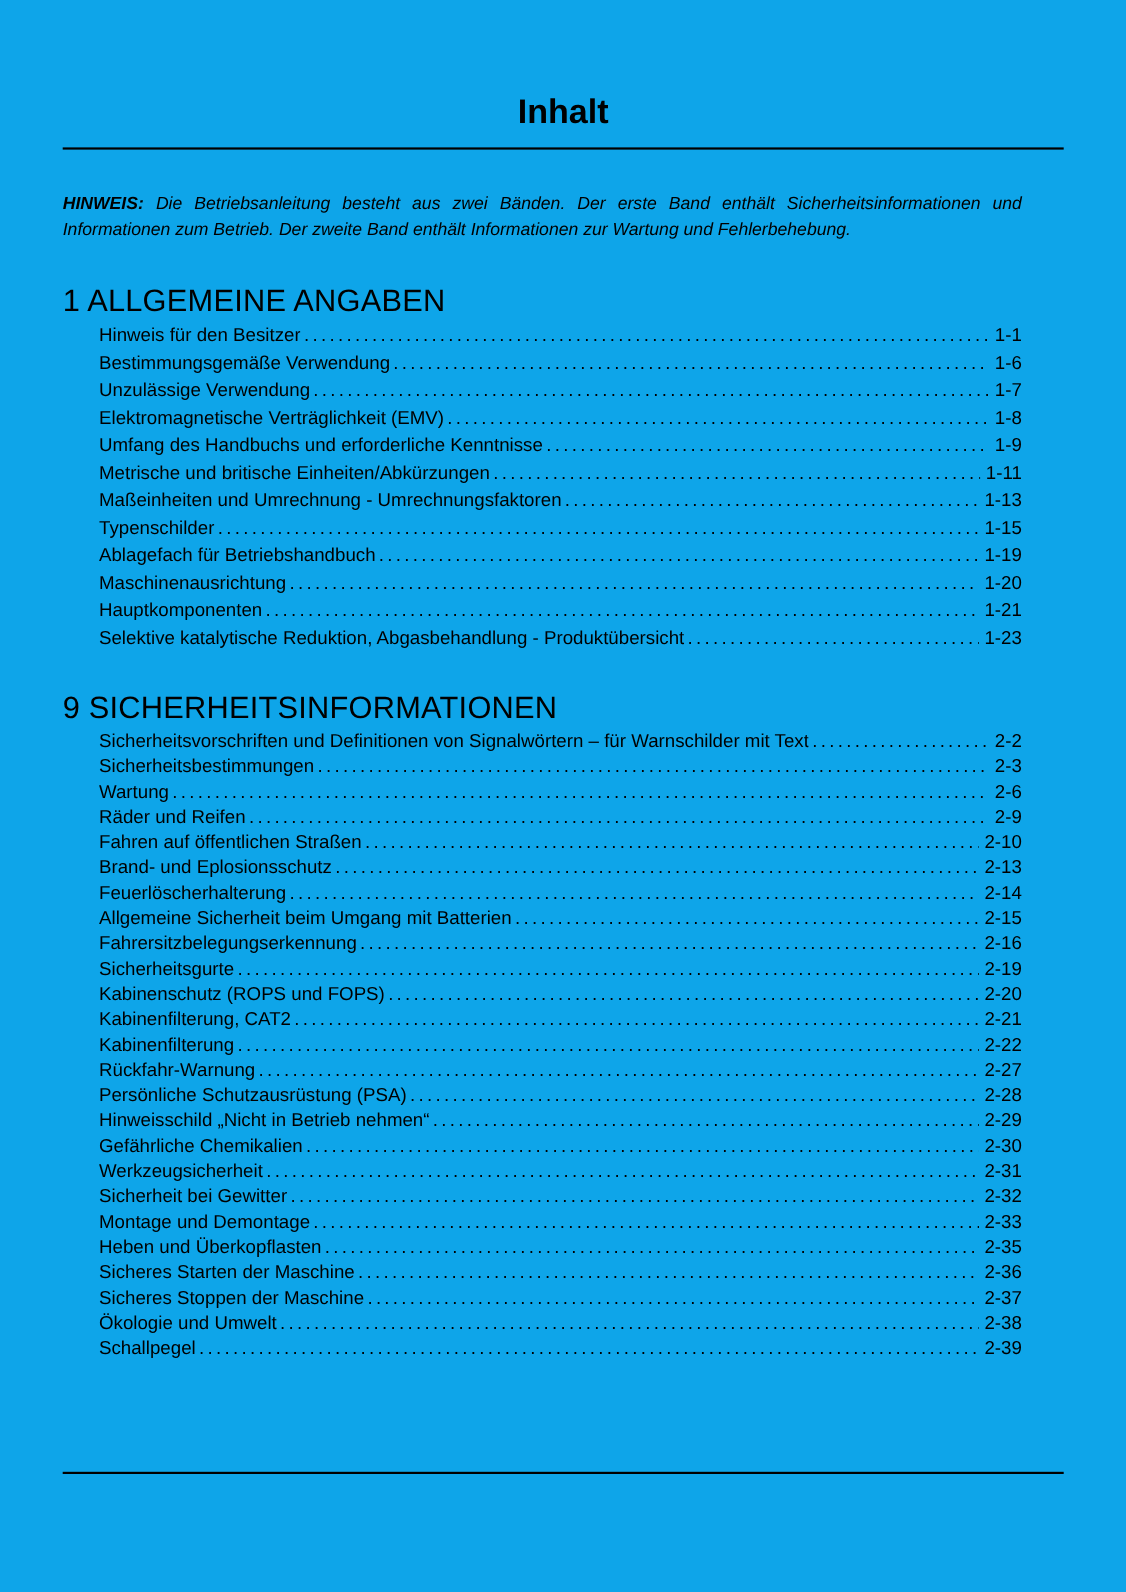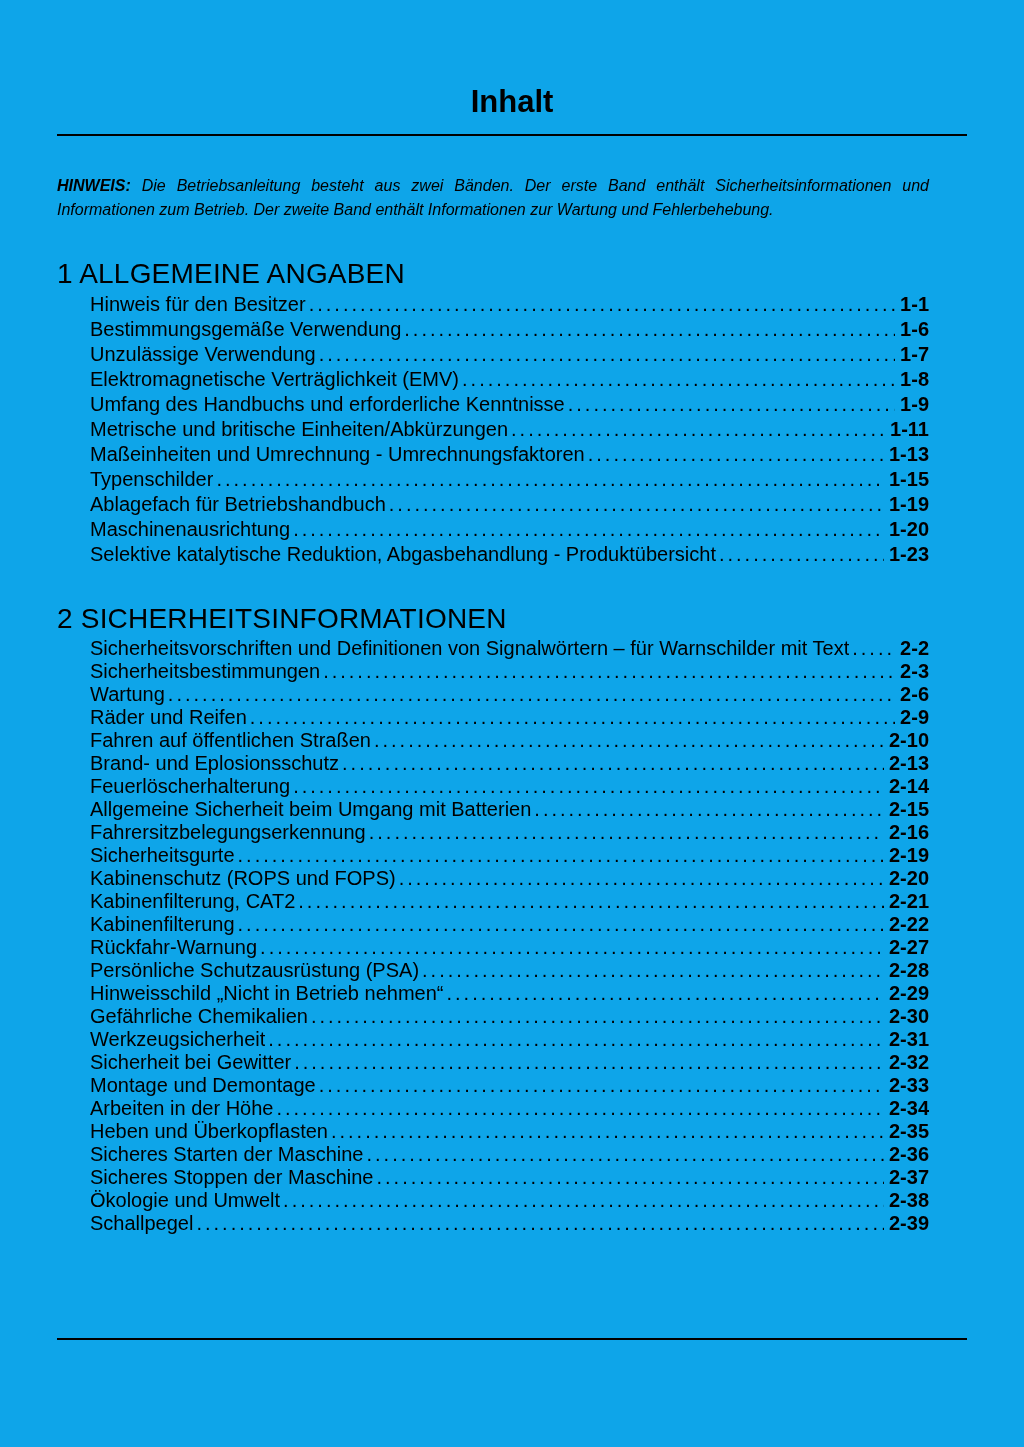--- a/index.html
+++ b/index.html
@@ -56,21 +56,21 @@
     line-height: 28px;
     margin: 38px 0 4px 0;
     letter-spacing: 0.2px;
   }
   .section-entries {
     margin: 0 38px 0 33px;
   }
   .toc-row {
     display: flex;
     align-items: baseline;
-    font-size: 20px;
+    font-size: 17px;
   }
   .toc-section:nth-child(1) .toc-row { line-height: 25px; }
   .toc-section:nth-child(2) .toc-row { line-height: 23px; }
   .entry-title {
     white-space: nowrap;
     flex: 0 1 auto;
     overflow: hidden;
   }
   .dot-leader {
     flex: 1 1 0;
@@ -80,21 +80,20 @@
     min-width: 14px;
   }
   .dot-leader::after {
     content: "........................................................................................................................................................................................................";
     letter-spacing: 3px;
   }
   .entry-page {
     white-space: nowrap;
     flex: 0 0 auto;
     text-align: right;
-    font-weight: bold;
   }
 </style>
 </head>
 <body>
 
 <div class="page">
 
   <h1 class="doc-title">Inhalt</h1>
 
   <hr class="rule">
@@ -158,31 +157,36 @@
     <span class="dot-leader"></span>
     <span class="entry-page">1-19</span>
   </div>
 
   <div class="toc-row">
     <span class="entry-title">Maschinenausrichtung</span>
     <span class="dot-leader"></span>
     <span class="entry-page">1-20</span>
   </div>
 
+  <div class="toc-row">
+    <span class="entry-title">Hauptkomponenten</span>
+    <span class="dot-leader"></span>
+    <span class="entry-page">1-21</span>
+  </div>
 
   <div class="toc-row">
     <span class="entry-title">Selektive katalytische Reduktion, Abgasbehandlung - Produktübersicht</span>
     <span class="dot-leader"></span>
     <span class="entry-page">1-23</span>
   </div>
 </div>
   </div>
 
   <div class="toc-section">
-    <h2 class="section-heading">2 SICHERHEITSINFORMATIONEN</h2>
+    <h2 class="section-heading">9 SICHERHEITSINFORMATIONEN</h2>
     <div class="section-entries">
 
   <div class="toc-row">
     <span class="entry-title">Sicherheitsvorschriften und Definitionen von Signalwörtern – für Warnschilder mit Text</span>
     <span class="dot-leader"></span>
     <span class="entry-page">2-2</span>
   </div>
 
   <div class="toc-row">
     <span class="entry-title">Sicherheitsbestimmungen</span>
@@ -292,25 +296,20 @@
     <span class="dot-leader"></span>
     <span class="entry-page">2-32</span>
   </div>
 
   <div class="toc-row">
     <span class="entry-title">Montage und Demontage</span>
     <span class="dot-leader"></span>
     <span class="entry-page">2-33</span>
   </div>
 
-  <div class="toc-row">
-    <span class="entry-title">Arbeiten in der Höhe</span>
-    <span class="dot-leader"></span>
-    <span class="entry-page">2-34</span>
-  </div>
 
   <div class="toc-row">
     <span class="entry-title">Heben und Überkopflasten</span>
     <span class="dot-leader"></span>
     <span class="entry-page">2-35</span>
   </div>
 
   <div class="toc-row">
     <span class="entry-title">Sicheres Starten der Maschine</span>
     <span class="dot-leader"></span>

